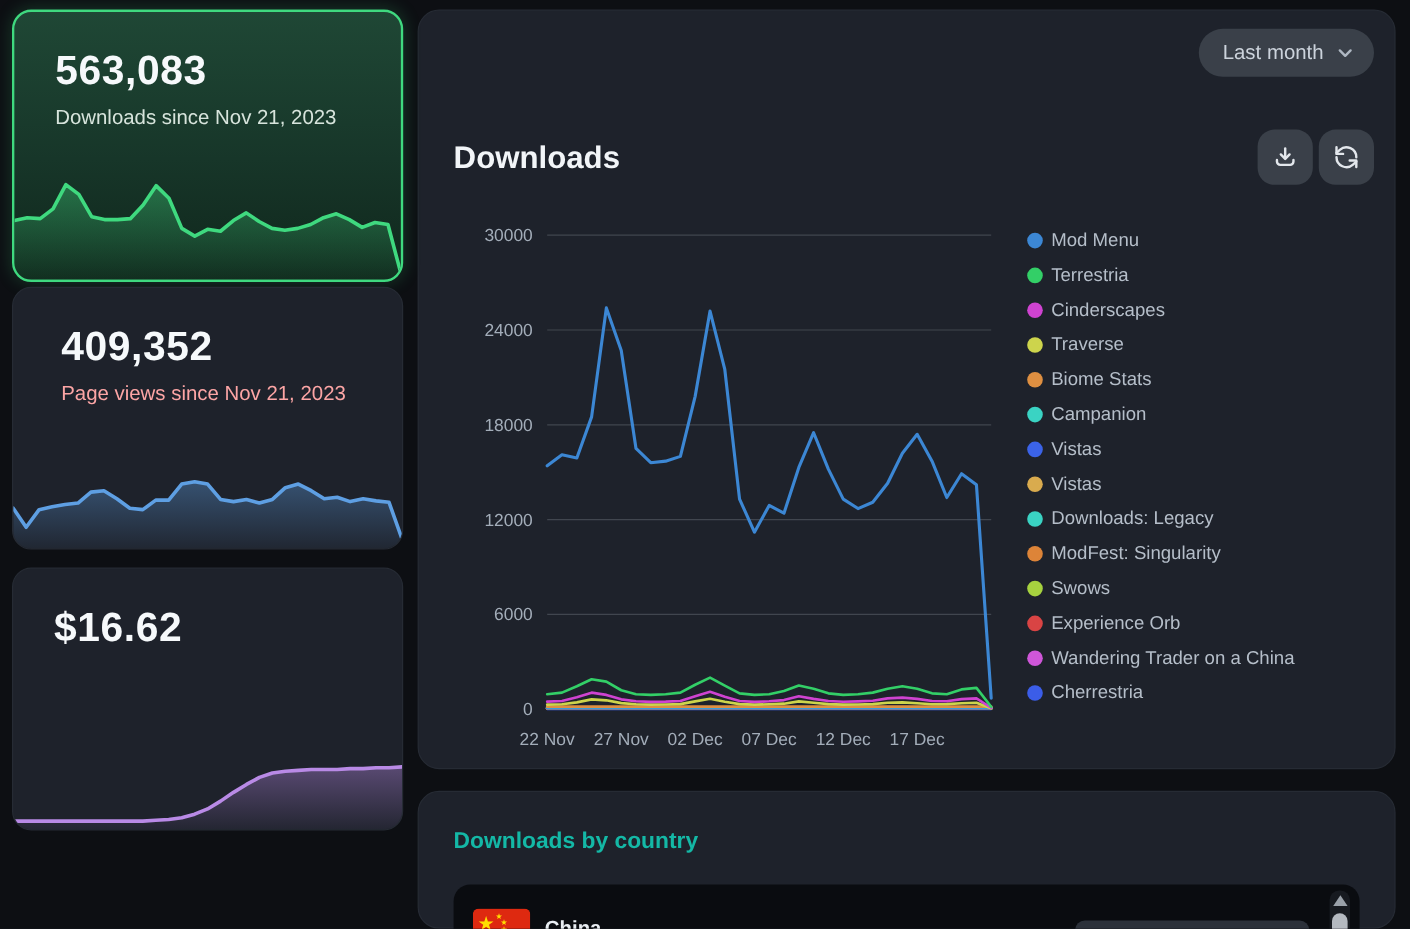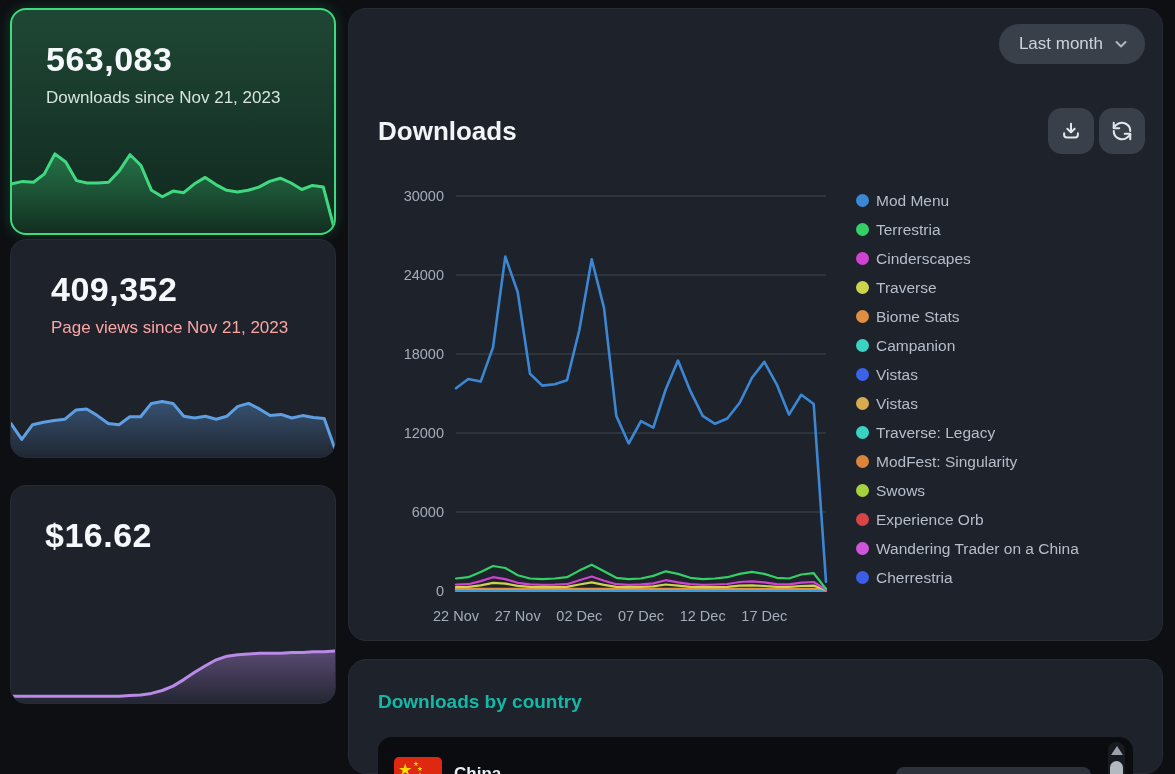--- a/index.html
+++ b/index.html
@@ -13,21 +13,21 @@
 
   
   .stats-col { width:326px; flex:none; display:flex; flex-direction:column; }
   .stat-card {
     position:relative; background:#1e222b; border-radius:16px;
     padding:30px 30px 0 34px; overflow:hidden; flex:none;
     border:1px solid #262b34;
   }
   .stat-card.c0 { height:227px; margin-bottom:4px; }
   .stat-card.c1 { height:219px; margin-bottom:15px;padding-left:40px; }
-  .stat-card.c2 { height:219px;margin-top:12px; }
+  .stat-card.c2 { height:219px; }
   .stat-card.active {
     border:2px solid var(--accent,#3fd97f);
     background:linear-gradient(180deg,#1f4735 0%,#173629 55%,#10271c 100%);
     box-shadow:0 0 14px rgba(63,217,127,.22);
   }
   .stat-value { font-size:34px; font-weight:800; color:#f6f9fb; letter-spacing:.5px; }
   .stat-label { font-size:17px; color:#fca5a5; line-height:1.32; margin-top:8px; max-width:250px; }
   .stat-card.active .stat-label { color:#d7e4dc; }
   .stat-spark { position:absolute; left:0; right:0; bottom:0; display:block; }
 
@@ -225,21 +225,21 @@
             <li>
               <span class="dot" style="background: rgb(59, 99, 232);"></span>
               <span class="lbl">Vistas</span>
             </li>
             <li>
               <span class="dot" style="background: rgb(217, 171, 78);"></span>
               <span class="lbl">Vistas</span>
             </li>
             <li>
               <span class="dot" style="background: rgb(58, 211, 195);"></span>
-              <span class="lbl">Traverse: Legacy</span>
+              <span class="lbl">Downloads: Legacy</span>
             </li>
             <li>
               <span class="dot" style="background: rgb(221, 132, 56);"></span>
               <span class="lbl">ModFest: Singularity</span>
             </li>
             <li>
               <span class="dot" style="background: rgb(166, 210, 63);"></span>
               <span class="lbl">Swows</span>
             </li>
             <li>

